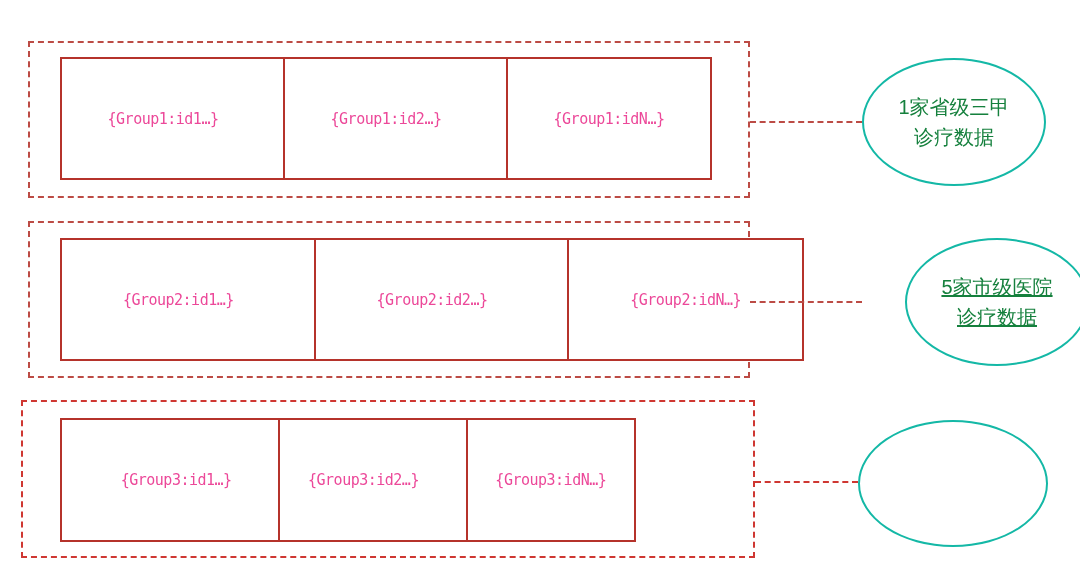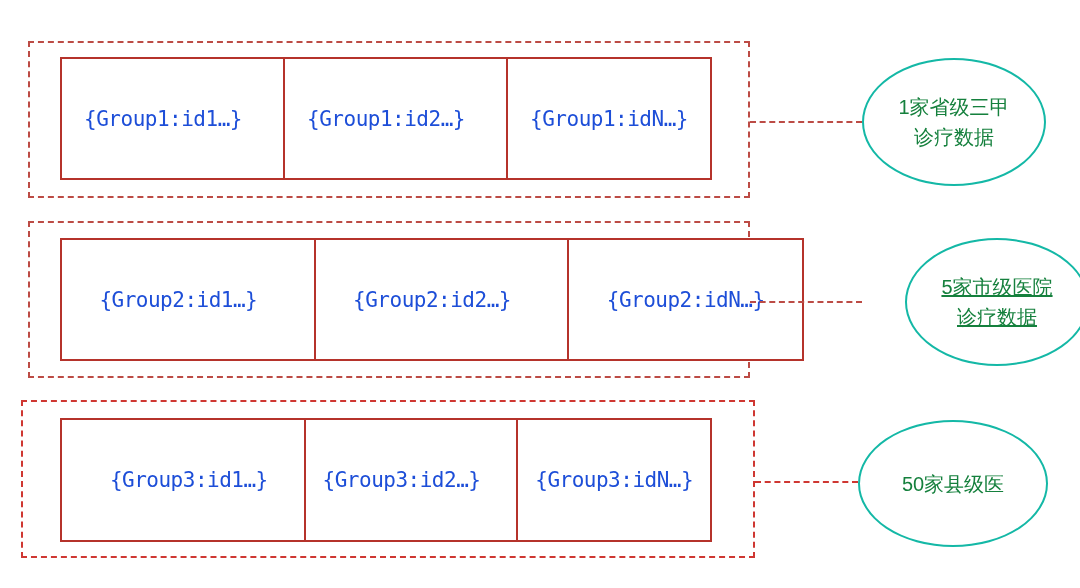--- a/index.html
+++ b/index.html
@@ -24,23 +24,23 @@
     box-sizing:border-box;
     border:2px solid #b5332b;
     background:#ffffff;
   }
   .cell {
     flex:1;
     display:flex;
     align-items:center;
     justify-content:center;
     font-family:"DejaVu Sans Mono","Liberation Mono",monospace;
-    font-size:21px;
+    font-size:15px;
     letter-spacing:-0.5px;
-    color:#1d4ed8;
+    color:#ec4899;
     white-space:nowrap;
   }
   .cell + .cell { border-left:2px solid #b5332b;margin-left:19px; }
   .connector {
     position:absolute;
     height:0;
     border-top:2px dashed #bc4b45;
   }
   .row3 .connector { border-top-color:#cf3732; }
   .ellipse {
@@ -64,21 +64,21 @@
   .row1 .strip       { left:60px;  top:57px;  width:652px; height:123px; }
   .row1 .connector   { left:750px; top:121px; width:112px; }
   .row1 .ellipse     { left:862px; top:58px;  width:184px; height:128px; }
   
   .row2 .dashed-rect { left:28px;  top:221px; width:722px; height:157px; }
   .row2 .strip       { left:60px;  top:238px; width:744px; height:123px; }
   .row2 .connector   { left:750px; top:301px; width:112px; }
   .row2 .ellipse     { left:905px; top:238px; width:184px; height:128px;text-decoration:underline; }
   
   .row3 .dashed-rect { left:21px;  top:400px; width:734px; height:158px; }
-  .row3 .strip       { left:60px;  top:418px; width:652px; height:124px;padding-left:31px; }
+  .row3 .strip       { left:60px;  top:418px; width:576px; height:124px;padding-left:31px; }
   .row3 .connector   { left:755px; top:481px; width:103px; }
   .row3 .ellipse     { left:858px; top:420px; width:190px; height:127px; }
 </style>
 </head>
 <body>
 
 <div class="canvas">
 
   <div class="row1">
     <div class="dashed-rect"></div>
@@ -110,17 +110,16 @@
 
   <div class="row3">
     <div class="dashed-rect"></div>
     <div class="strip">
       <div class="cell">{Group3:id1…}</div>
       <div class="cell">{Group3:id2…}</div>
       <div class="cell">{Group3:idN…}</div>
     </div>
     <div class="connector"></div>
     <div class="ellipse">
-      <span>50家县级医</span>
     </div>
   </div>
 
 </div>
 
 </body></html>

